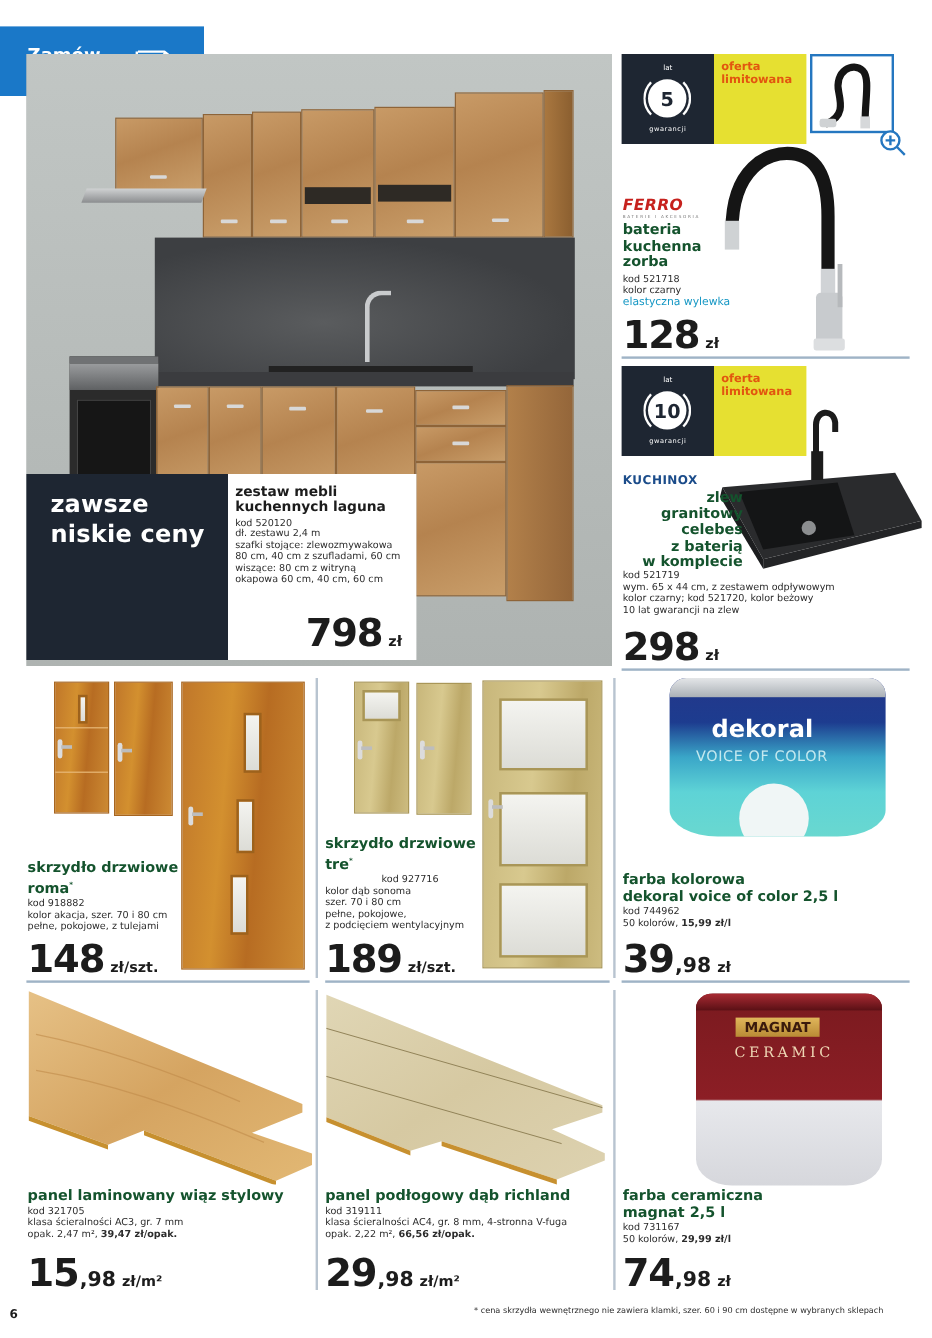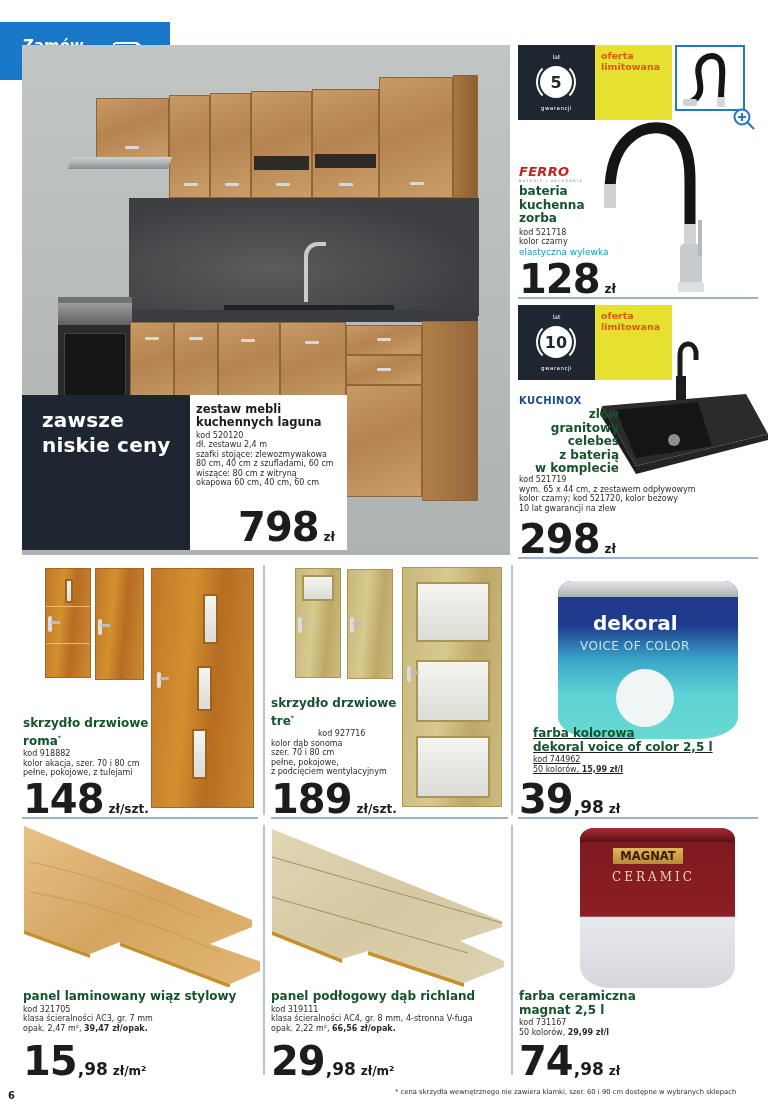--- a/index.html
+++ b/index.html
@@ -33,21 +33,21 @@
   .promo-card .price { position:absolute; right: 12px; bottom: 6px; }
 
   
   .transport { left: 0; top: 22px; width: 170px; height: 58px; background: #1a78c8; color:#fff; cursor:pointer; }
   .transport .t1 { position:absolute; left: 23px; top: 16px; font-weight: bold; font-size: 15px; line-height:16px; }
   .transport .t2 { position:absolute; left: 23px; top: 31px; font-size: 15px; line-height:17px; }
   .transport svg { position:absolute; left: 101px; top: 18px; }
 
   
   .price { display:flex; align-items: baseline; color:#1c1c1c; white-space: nowrap; }
-  .price .big { font-weight: bold; font-size: 40px; line-height: 34px; letter-spacing: -1px; }
+  .price .big { font-weight: bold; font-size: 32px; line-height: 34px; letter-spacing: -1px; }
   .price .dec { font-weight: bold; font-size: 17px; margin-left: 1px; }
   .price .unit { font-weight: bold; font-size: 12px; margin-left: 5px; }
 
   
   .guarantee { width: 77px; height: 75px; background: #1e2632; }
   .guarantee .ring { position:absolute; left: 18px; top: 17px; width: 40px; height: 40px; border-radius: 50%;
     border: 2px solid #ffffff; border-top-color: transparent; border-bottom-color: transparent; }
   .guarantee .inner { position:absolute; left: 22px; top: 21px; width: 32px; height: 32px; border-radius:50%; background:#fff;
     display:flex; align-items:center; justify-content:center; color:#1e2632; font-weight:bold; font-size: 16px; }
   .guarantee .lat { position:absolute; left: 0; right: 0; top: 8px; text-align:center; color:#fff; font-size: 6px; }
@@ -74,21 +74,21 @@
 
   
   .door { background: linear-gradient(95deg,#c0772a 0%,#d3902f 35%,#b76c22 60%,#cc8a33 100%); border:1px solid #a7651f; }
   .door.oak { background: linear-gradient(95deg,#c8b77b 0%,#d8c98f 40%,#bca868 70%,#cdbc80 100%); border:1px solid #a99657; }
   .glass { position:absolute; background: linear-gradient(180deg,#f4f4f0,#dcdcd6); border:2px solid #9d621c; }
   .oak .glass { border-color:#a99657; }
   .knob { position:absolute; width: 4px; height: 16px; background:#dcdcdc; border-radius:2px; }
   .knob::after { content:""; position:absolute; left: 3px; top: 5px; width: 9px; height: 3px; background:#bdbdbd; }
 
   
-  .can-dekoral { left: 558px; top: 581px; width: 180px; height: 158px; border-radius: 14px 14px 40px 40px / 14px 14px 22px 22px;
+  .can-dekoral { left: 558px; top: 565px; width: 180px; height: 132px; border-radius: 14px 14px 40px 40px / 14px 14px 22px 22px;
     background: linear-gradient(180deg,#24378a 0%,#1d3c8f 28%,#3aa6c8 50%,#5ed3d6 72%,#69d8d0 100%); overflow: hidden; }
   .can-dekoral .lid { position:absolute; left:0; right:0; top:0; height: 16px; background: linear-gradient(180deg,#e4e6e8,#aab0b6); }
   .can-dekoral .logo { position:absolute; left: 35px; top: 30px; color: #fff; font-weight: bold; font-size: 20px; }
   .can-dekoral .voc { position:absolute; left: 22px; top: 58px; color: #c4e9ef; font-size: 12px; letter-spacing: 0.5px; }
   .can-dekoral .circle { position:absolute; left: 58px; top: 88px; width: 58px; height: 58px; border-radius:50%; background:#f0f6f6; }
 
   .can-magnat { left: 580px; top: 828px; width: 155px; height: 160px; border-radius: 14px 14px 30px 30px / 12px 12px 22px 22px;
     background: linear-gradient(180deg,#7a1a1f 0%,#8c1e25 55%,#e7e8ec 56%,#d6d7dc 100%); overflow: hidden; }
   .can-magnat .lid { position:absolute; left:0; right:0; top:0; height: 14px; background: linear-gradient(180deg,#a92b33,#5a1015); }
   .can-magnat .logo { position:absolute; left: 33px; top: 20px; width: 70px; height: 16px; background: linear-gradient(180deg,#e0b65b,#b98b35);
@@ -351,21 +351,21 @@
   <span class="unit">zł/szt.</span>
 </div>
 
 <div class="abs can-dekoral">
   <div class="lid"></div>
   <div class="logo">dekoral</div>
   <div class="voc">VOICE OF COLOR</div>
   <div class="circle"></div>
 </div>
 
-<div class="abs" style="left:533px;top:727px;width:240px;text-decoration:underline;">
+<div class="abs" style="left:519px;top:727px;width:240px;">
   <div class="pname">
     <div>farba kolorowa</div>
     <div>dekoral voice of color 2,5 l</div>
   </div>
   <div class="pspec" style="margin-top:1px;">kod 744962</div>
   <div class="pspec"><span>50 kolorów, </span><b>15,99 zł/l</b></div>
 </div>
 <div class="abs price" style="left:519px;top:782px;">
   <span class="big">39</span>
   <span class="dec">,98</span>

